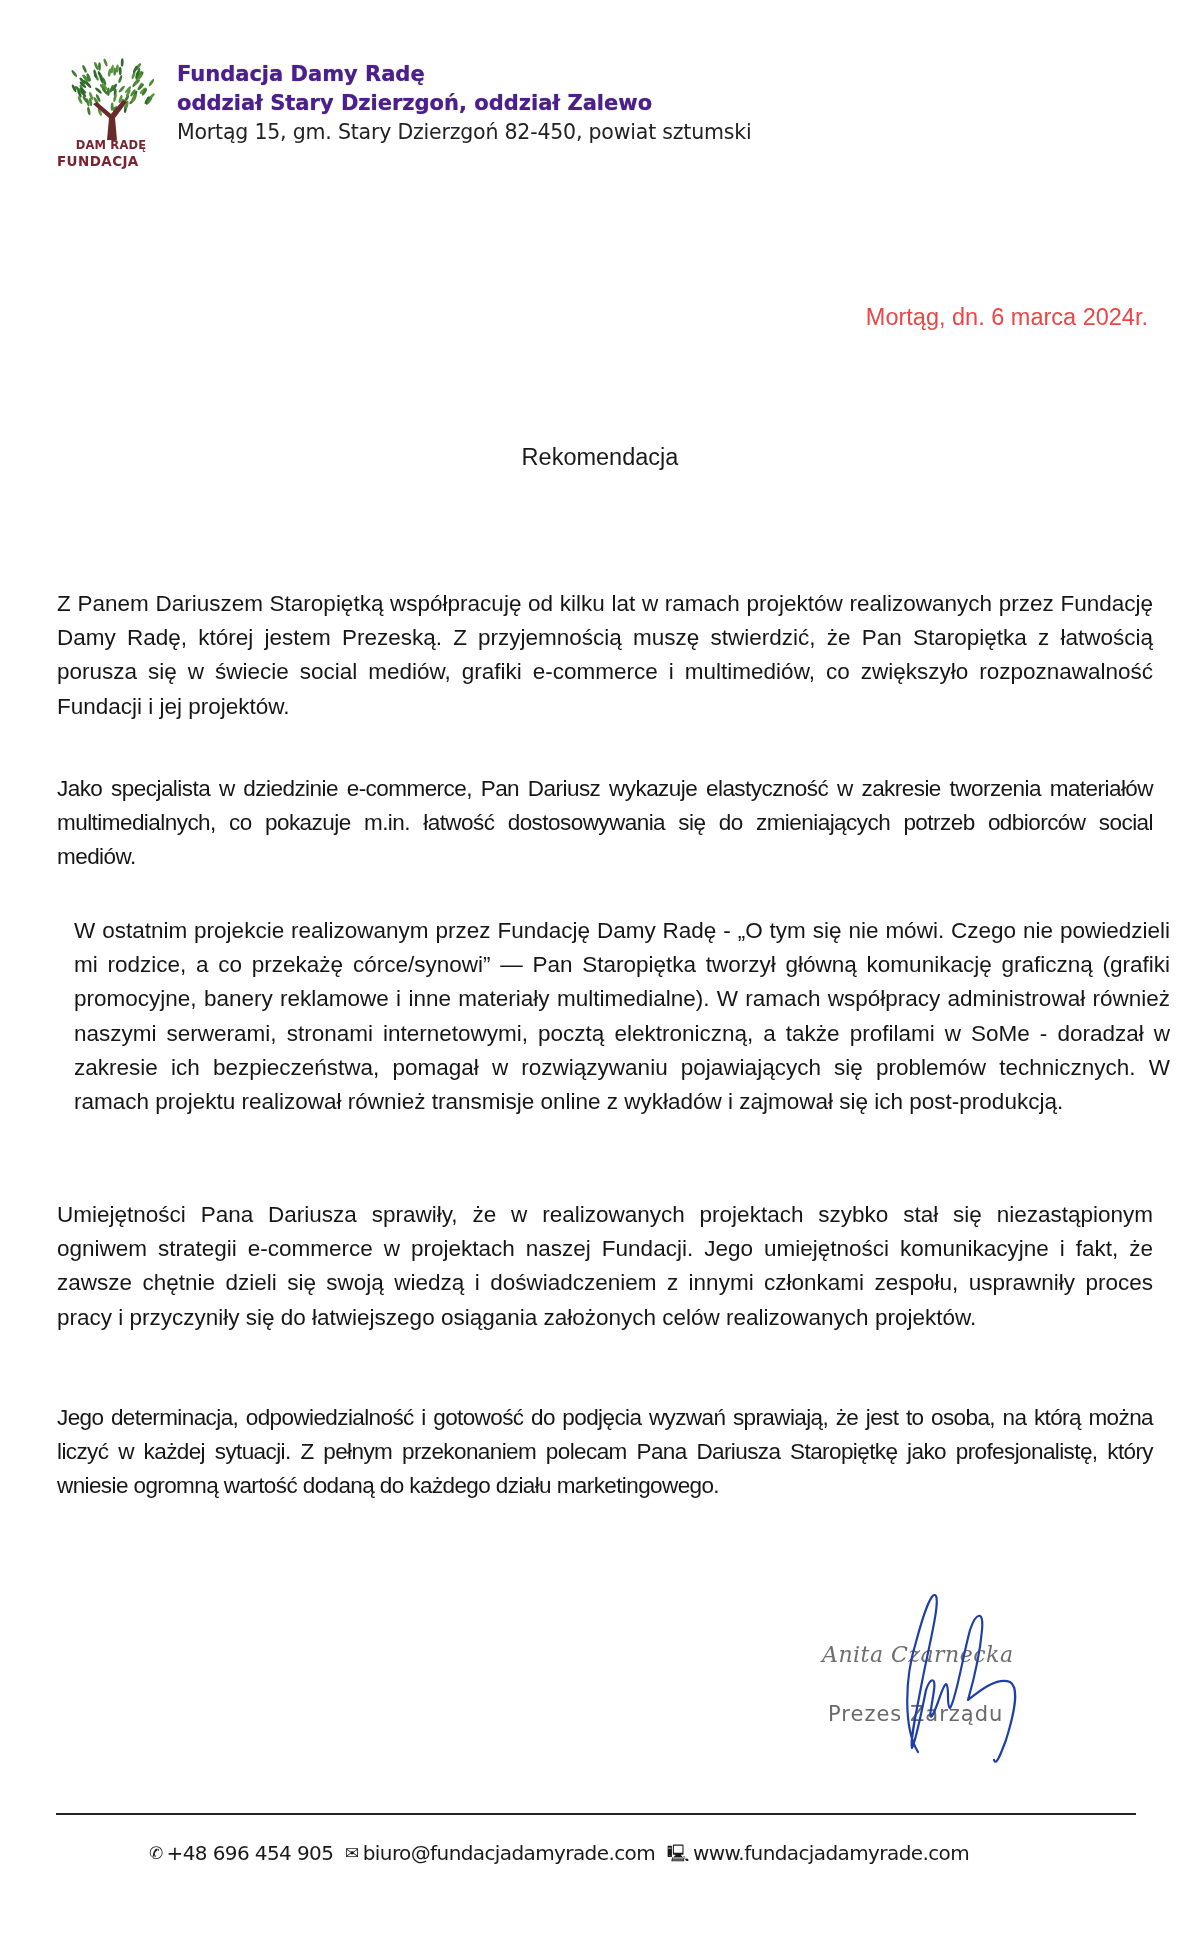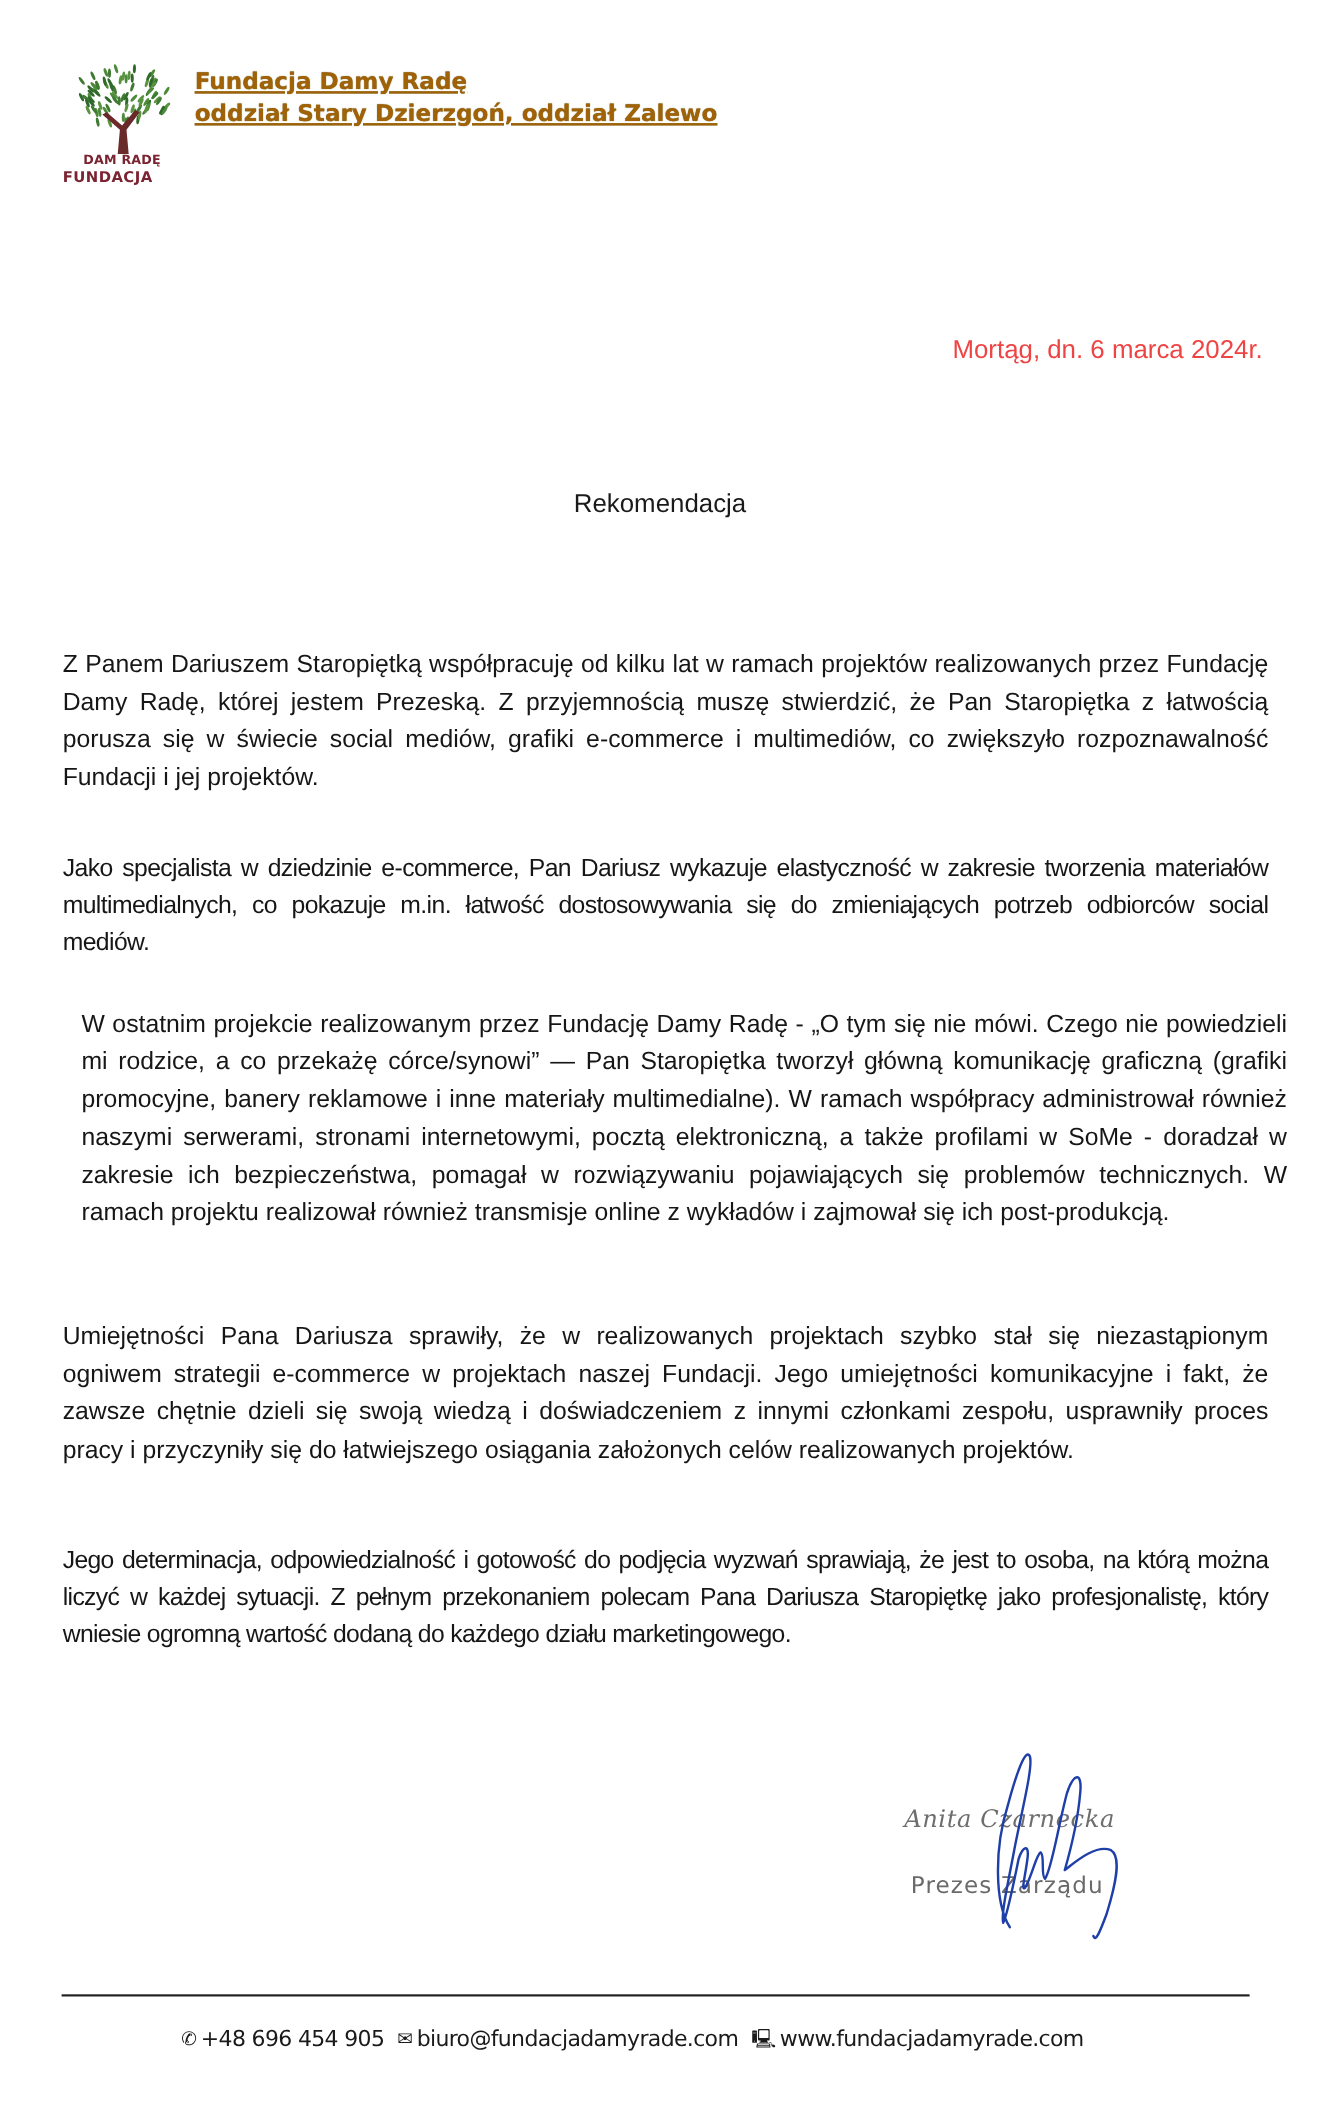--- a/index.html
+++ b/index.html
@@ -60,23 +60,22 @@
       left: 120px;
       top: 4px;
       font-family: "DejaVu Sans", sans-serif;
       font-size: 21px;
       line-height: 29px;
       color: #222;
       white-space: nowrap;
     }
     .org-lines .bold {
       font-weight: bold;
-      color: #a16207;
+      color: #4c1d95;
       text-shadow: 0 0 1px #6b6b30;
-      text-decoration: underline;
     }
     .org-lines .reg { font-size: 20.5px; letter-spacing: -0.2px; }
 
     
     .date {
       position: absolute;
       right: 52px;
       top: 304px;
       font-size: 23.5px;
       color: #ef4444;
@@ -158,21 +157,20 @@
       position: absolute;
       left: 0;
       width: 1124px;
       top: 1841px;
       text-align: center;
       font-family: "DejaVu Sans", sans-serif;
       font-size: 20px;
       color: #1a1a1a;
       letter-spacing: -0.6px;
       white-space: nowrap;
-      padding-left: 16px;
     }
     .footer .ico {
       display: inline-block;
       font-size: 17px;
       vertical-align: 1px;
       margin: 0 4px 0 0;
     }
     .footer .item { margin-right: 6px; }
   </style>
 </head>
@@ -272,20 +270,21 @@
           <ellipse cx="33.0" cy="44.7" rx="1.4" ry="4.2" fill="#4d8a3a" transform="rotate(-31 33.0 44.7)"></ellipse>
         </g>
       <path d="M44 84 L46 62 L30 48 L34 46 L48 58 L60 44 L64 46 L52 62 L54 84 Z" fill="#6b2a2a"></path>
     </svg>
     <div class="logo-text-1">DAM RADĘ</div>
     <div class="logo-text-2">FUNDACJA</div>
   </div>
   <div class="org-lines">
     <div class="bold">Fundacja Damy Radę</div>
     <div class="bold">oddział Stary Dzierzgoń, oddział Zalewo</div>
+    <div class="reg">Mortąg 15, gm. Stary Dzierzgoń 82-450, powiat sztumski</div>
   </div>
 </div>
 
 <div class="date">Mortąg, dn. 6 marca 2024r.</div>
 
 <div class="title">Rekomendacja</div>
 
 <div class="body p1">Z Panem Dariuszem Staropiętką współpracuję od kilku lat w ramach projektów realizowanych przez Fundację Damy Radę, której jestem Prezeską. Z przyjemnością muszę stwierdzić, że Pan Staropiętka z łatwością porusza się w świecie social mediów, grafiki e-commerce i multimediów, co zwiększyło rozpoznawalność Fundacji i jej projektów.</div>
 <div class="body p2">Jako specjalista w dziedzinie e-commerce, Pan Dariusz wykazuje elastyczność w zakresie tworzenia materiałów multimedialnych, co pokazuje m.in. łatwość dostosowywania się do zmieniających potrzeb odbiorców social mediów.</div>
 <div class="body p3">W ostatnim projekcie realizowanym przez Fundację Damy Radę - „O tym się nie mówi. Czego nie powiedzieli mi rodzice, a co przekażę córce/synowi” — Pan Staropiętka tworzył główną komunikację graficzną (grafiki promocyjne, banery reklamowe i inne materiały multimedialne). W ramach współpracy administrował również naszymi serwerami, stronami internetowymi, pocztą elektroniczną, a także profilami w SoMe - doradzał w zakresie ich bezpieczeństwa, pomagał w rozwiązywaniu pojawiających się problemów technicznych. W ramach projektu realizował również transmisje online z wykładów i zajmował się ich post-produkcją.</div>

